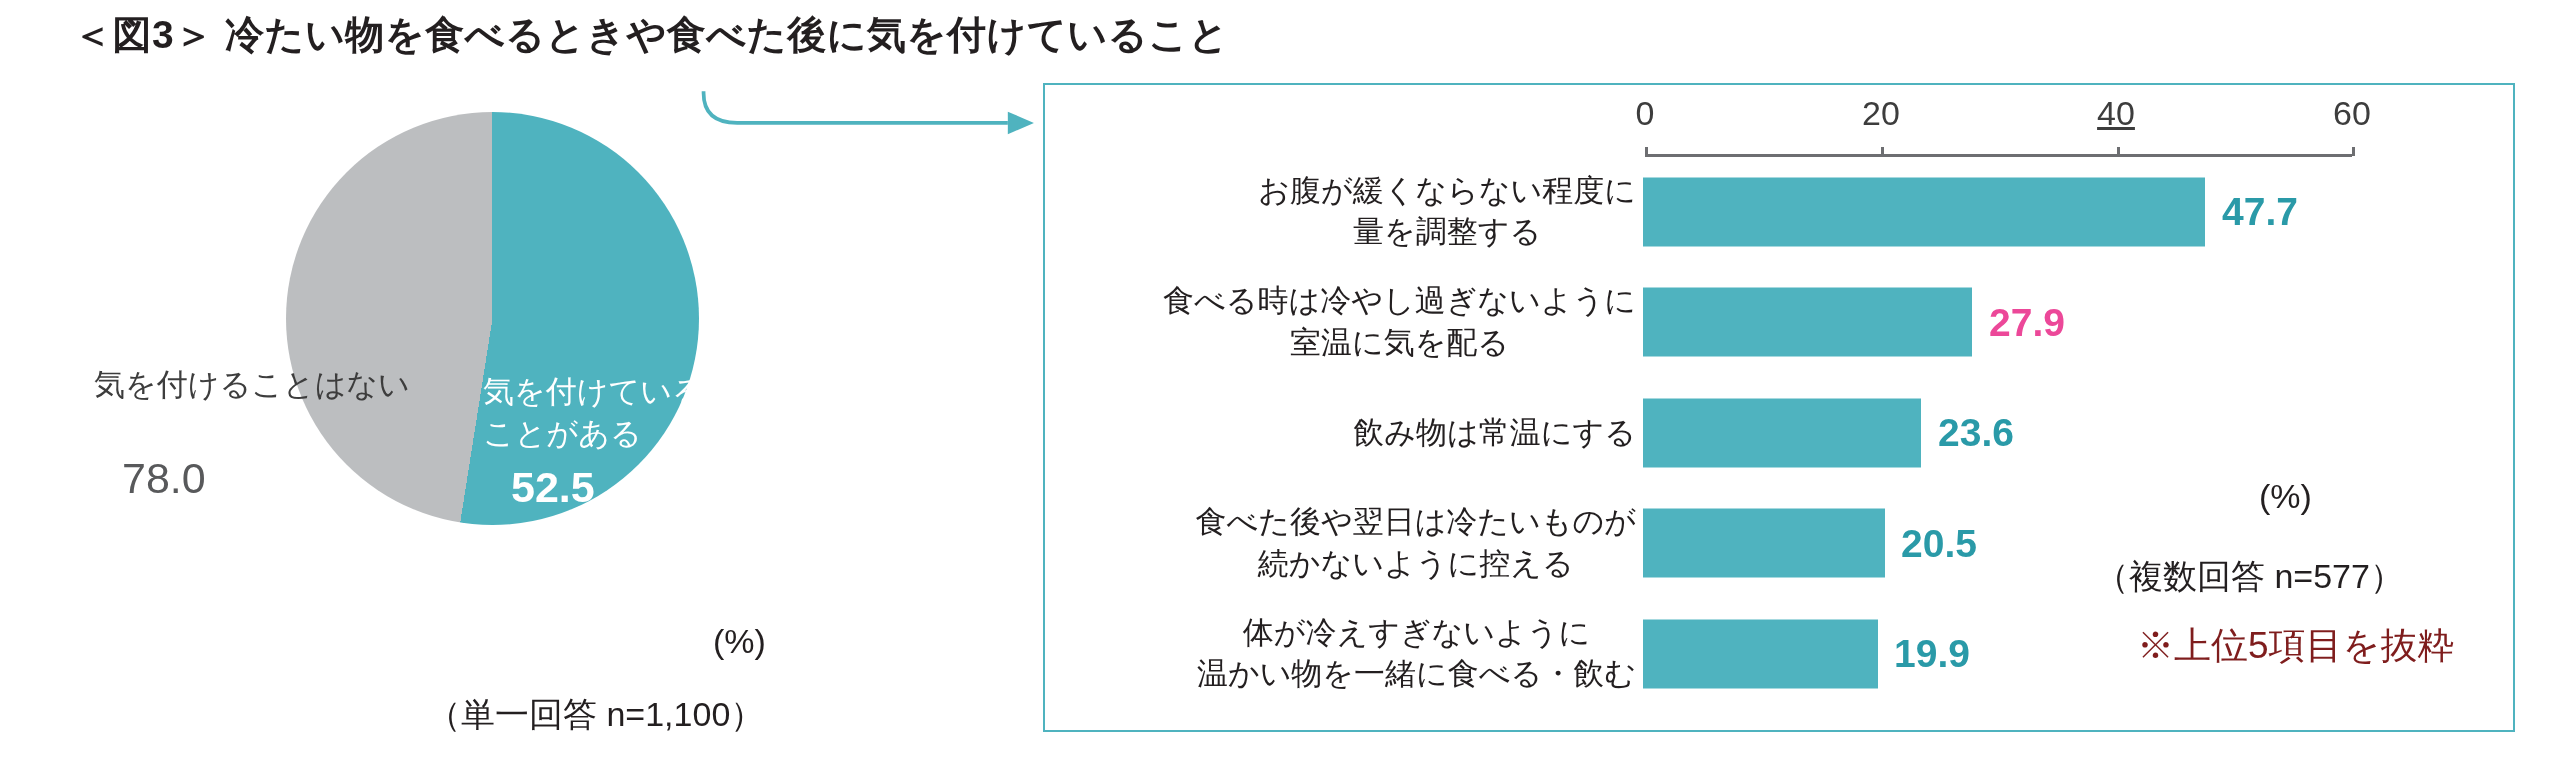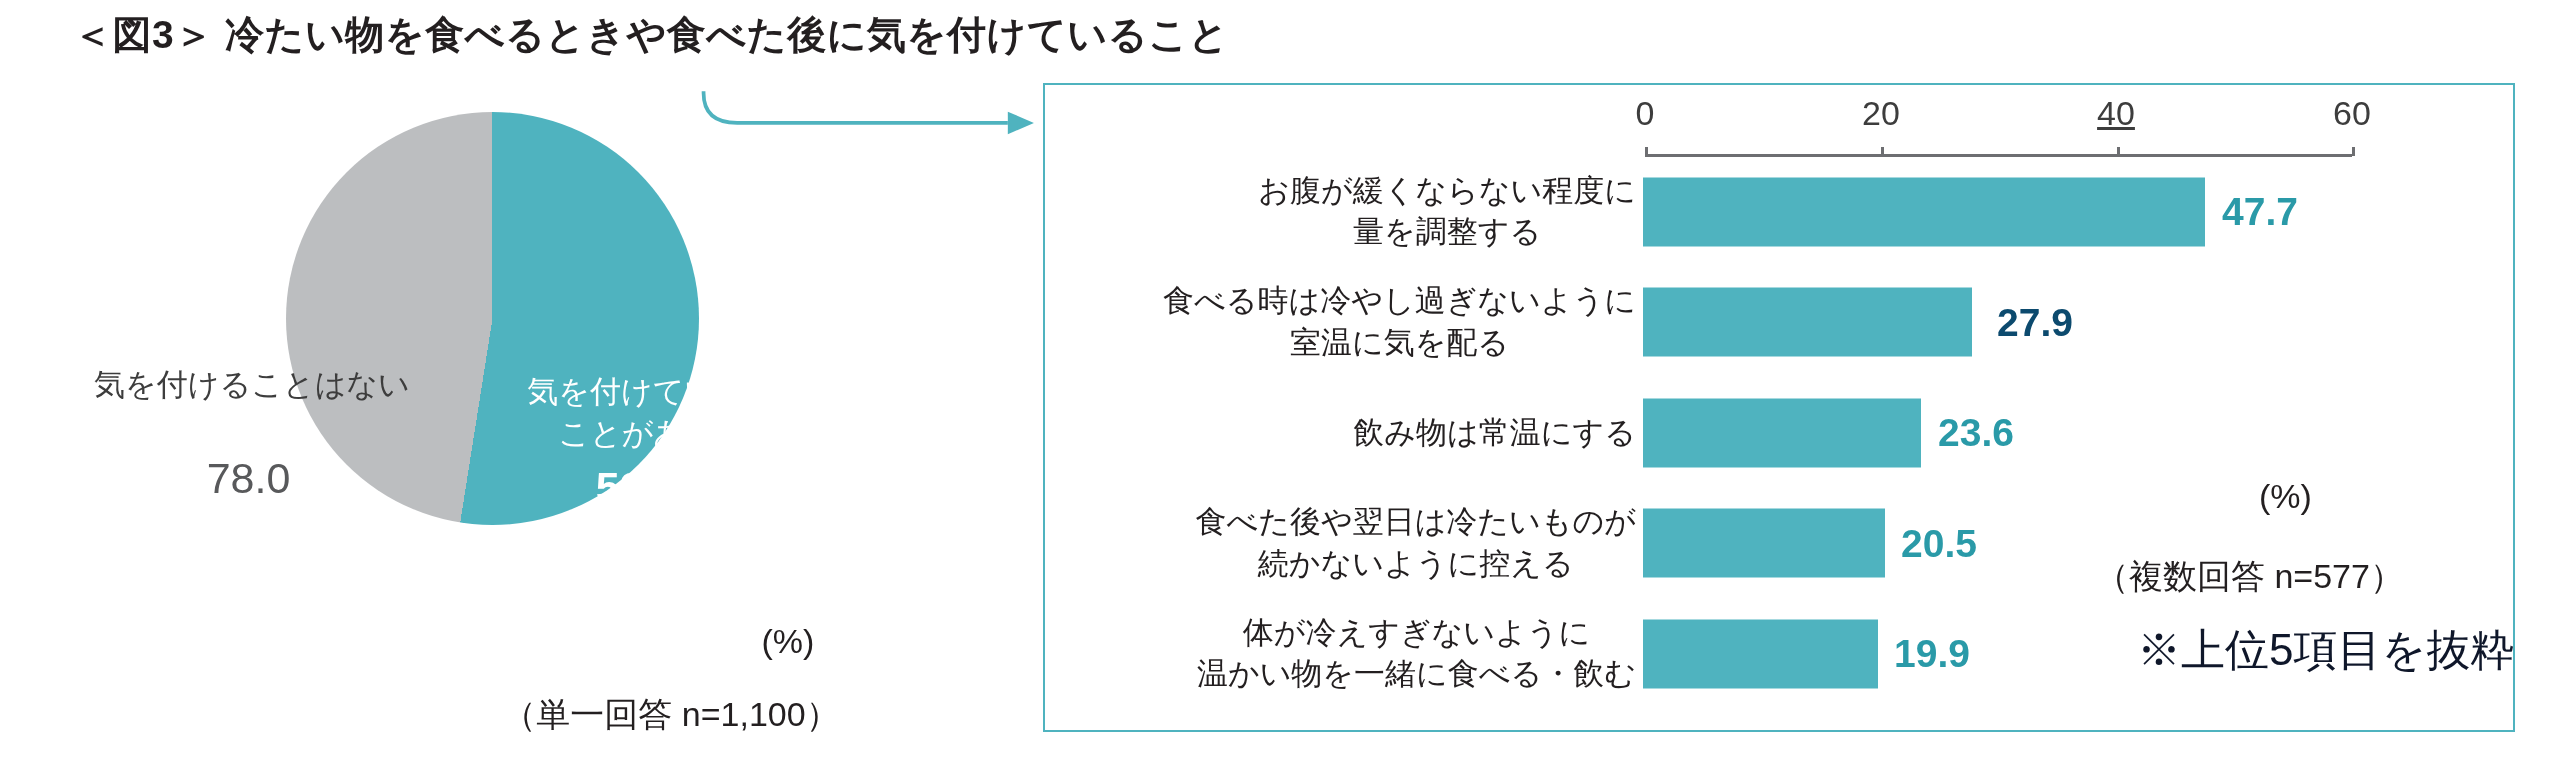--- a/index.html
+++ b/index.html
@@ -40,21 +40,20 @@
     width: 413px;
     height: 413px;
   }
   #pie-circle {
     width: 413px;
     height: 413px;
     border-radius: 50%;
   }
   .pie-label {
     position: absolute;
-    text-align: center;
     line-height: 1.32;
     white-space: nowrap;
   }
   #pie-label-left {
     left: 94px;
     top: 281px;
     width: 309px;
     font-size: 31px;
     color: #3d3d3d;
   }
@@ -204,22 +203,22 @@
     left: 1050px;
     top: 469px;
     font-size: 34px;
     color: #231f20;
     white-space: nowrap;
   }
   #bar-note2 {
     position: absolute;
     left: 1092px;
     top: 536px;
-    font-size: 44px;
-    color: #0f172a;
+    font-size: 37px;
+    color: #7f1d1d;
     white-space: nowrap;
   }
 </style>
 </head>
 <body>
 
 <div id="page-title">＜図3＞ 冷たい物を食べるときや食べた後に気を付けていること</div>
 
 <div id="pie-section">
 
@@ -268,21 +267,21 @@
           <div class="bar-value" style="left: 579px; color: rgb(42, 154, 168);">47.7</div>
         </div>
       </div>
       <div class="bar-row">
         <div class="bar-label">
           <div>食べる時は冷やし過ぎないように</div>
           <div>室温に気を配る</div>
         </div>
         <div class="bar-track">
           <div class="bar-fill" style="width: 329px; background: rgb(79, 179, 191);"></div>
-          <div class="bar-value" style="left: 354px; color: #0c4a6e;">27.9</div>
+          <div class="bar-value" style="left: 346px; color: #ec4899;">27.9</div>
         </div>
       </div>
       <div class="bar-row">
         <div class="bar-label">
           <div>飲み物は常温にする</div>
         </div>
         <div class="bar-track">
           <div class="bar-fill" style="width: 278px; background: rgb(79, 179, 191);"></div>
           <div class="bar-value" style="left: 295px; color: rgb(42, 154, 168); text-align: right;">23.6</div>
         </div>

